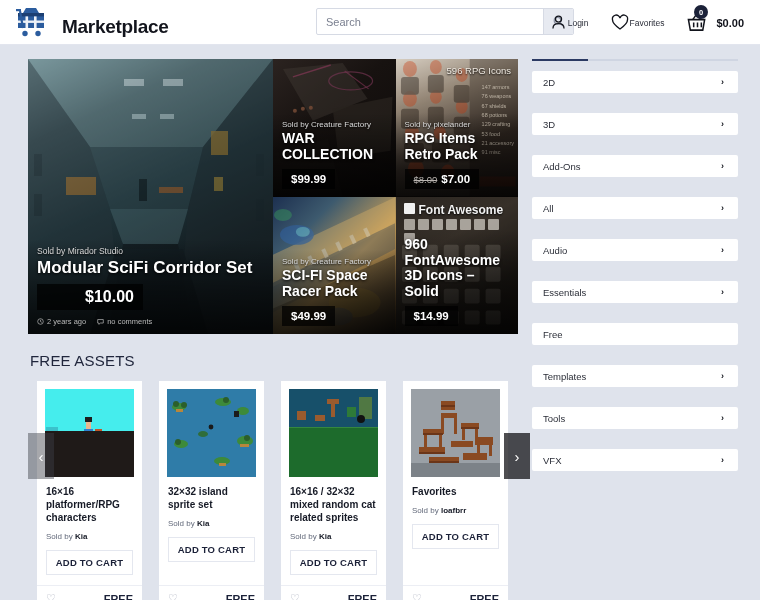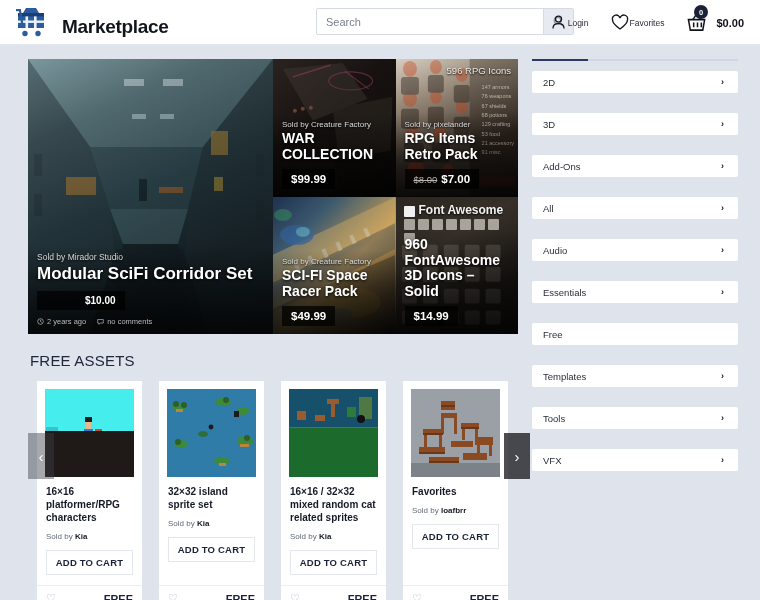--- a/index.html
+++ b/index.html
@@ -108,35 +108,35 @@
     font-size: 14px; font-weight: bold; color: #ffffff; line-height: 1.13;
     margin-bottom: 6px; text-shadow: 0 1px 3px rgba(0,0,0,.95);
   }
   .hero-main .tile-title { font-size: 17px; line-height: 1.15; }
   .hero-main .seller { font-size: 8.5px; }
   .price-chip {
     display: inline-block; background: rgba(0,0,0,.72);
     color: #fff; font-size: 11.5px; font-weight: bold;
     padding: 4px 9px;
   }
-  .hero-main .price-chip { font-size: 10px; padding-left: 48px; }
+  .hero-main .price-chip { font-size: 16px; padding-left: 48px; }
   .price-old {
     color: #b9b4b0; font-size: 9.5px; text-decoration: line-through;
     margin-right: 4px; font-weight: normal;
   }
   .meta-row {
     display: flex; gap: 11px; align-items: center;
     margin-top: 7px; font-size: 7.5px; color: #b8b8b8;
   }
   .meta-row span { display: flex; align-items: center; gap: 3px; }
 
   .fa-head {
     position: absolute; top: 6px; left: 8px; right: 6px;
     font-size: 12px; font-weight: bold; color: #f2f2f2;
-    display: flex; align-items: flex-end; gap: 4px;
+    display: flex; align-items: flex-start; gap: 4px;
     text-shadow: 0 1px 2px #000;
   }
   .fa-sq { width: 11px; height: 11px; background: #f0f0f0; border-radius: 1px; }
   .rpg-head {
     position: absolute; top: 6px; right: 7px;
     font-size: 9.5px; color: #efe9e1; text-shadow: 0 1px 2px #000;
   }
   .icon-grid {
     position: absolute; top: 22px; left: 8px; right: 6px;
     display: flex; flex-wrap: wrap; gap: 3px; opacity: .75;

